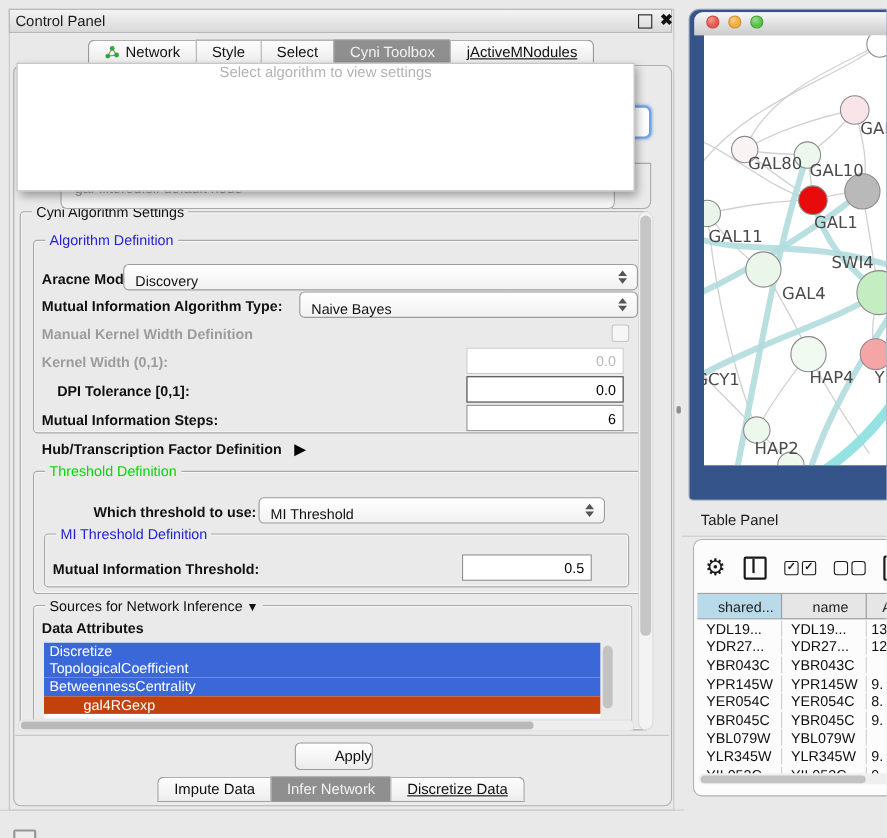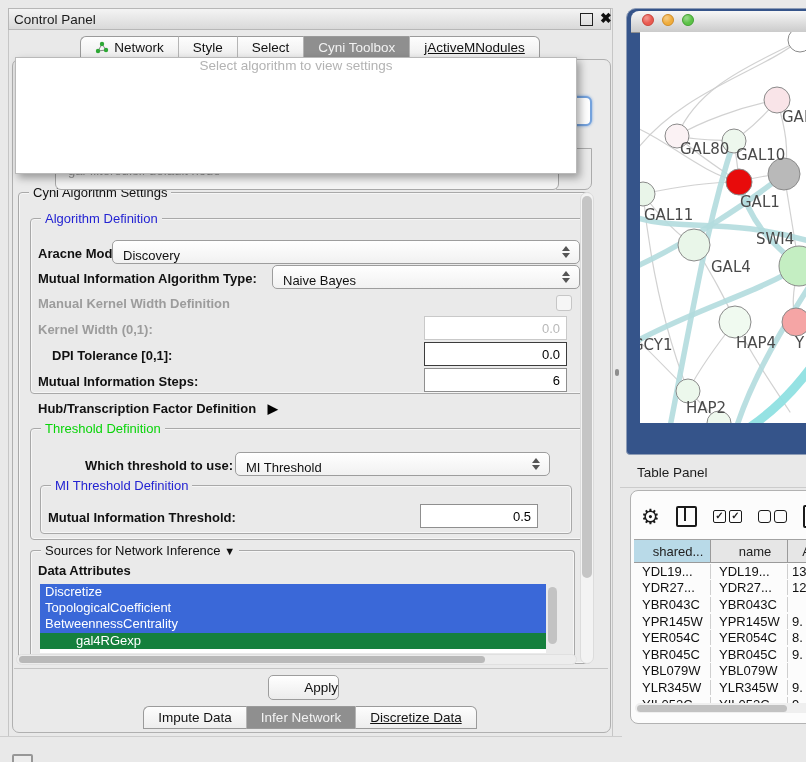--- a/index.html
+++ b/index.html
@@ -214,21 +214,21 @@
   <span class="glabel" style="color:#111;">
     <span>Sources for Network Inference</span>
     <span style="font-size:11px;">▼</span>
   </span>
 </div>
 <span class="lbl" style="left:38px;top:563px;">Data Attributes</span>
 <div id="src-list">
     <div class="src-item" style="background: rgb(58, 104, 216);">Discretize</div>
     <div class="src-item" style="background: rgb(58, 104, 216);">TopologicalCoefficient</div>
     <div class="src-item" style="background: rgb(58, 104, 216);">BetweennessCentrality</div>
-    <div class="src-item" style="background: #15803d; padding-left: 36px;">gal4RGexp</div>
+    <div class="src-item" style="background: #c2410c; padding-left: 36px;">gal4RGexp</div>
   </div>
 <div class="abs" id="src-scroll"></div>
 
 <div class="abs" id="v-scroll"></div>
 <div class="abs" id="v-thumb"></div>
 <div class="abs" id="h-scroll"></div>
 <div class="abs" id="h-thumb"></div>
 
 <div class="abs" id="apply-line"></div>
 <div class="abs" id="apply-btn">

